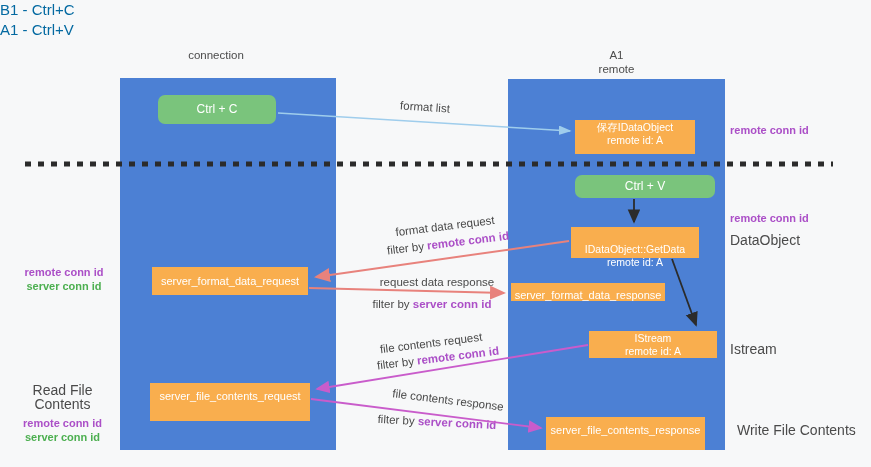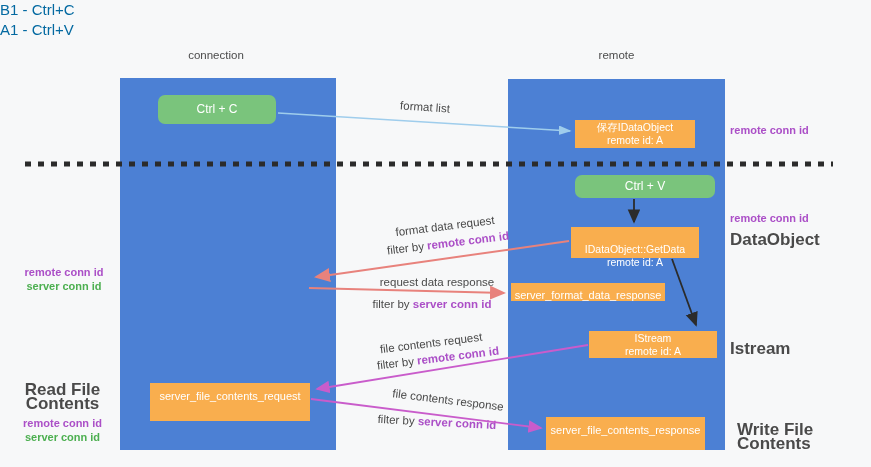--- a/index.html
+++ b/index.html
@@ -12,58 +12,60 @@
   .col-header{text-align:center;font-size:11.5px;line-height:13.5px;color:#4c4c4c;}
   .lifeline{background:#4c80d4;}
   .node{box-sizing:border-box;text-align:center;color:#fff;z-index:3;}
   .node.green{background:#7ac47c;font-size:12px;border-radius:7px;}
   .node.orange{background:#f9ae4e;font-size:11px;}
   .node .l1,.node .l2{display:block;line-height:13px;}
   .msg{font-size:11.5px;color:#4a4a4a;text-align:center;white-space:nowrap;z-index:4;}
   .hl{color:#ab4fc7;font-weight:bold;}
   .side-purple{color:#ab4fc7;font-weight:bold;font-size:11px;line-height:14px;}
   .side-green{color:#4caf50;font-weight:bold;font-size:11px;line-height:14px;}
-  .side-dark{color:#4a4a4a;font-size:17px;line-height:14px;font-weight:bold;}
+  .side-dark{color:#4a4a4a;font-size:14px;line-height:14px;}
   .left-labels{text-align:center;}
   svg.overlay{position:absolute;left:0;top:0;z-index:5;pointer-events:none;}
 </style>
 </head>
 <body>
 
 <div class="canvas">
 
   <div class="abs title">
     <div>B1 - Ctrl+C</div>
     <div>A1 - Ctrl+V</div>
   </div>
 
   <div class="abs col-header" style="left:108px;top:49px;width:216px;">
     <div>connection</div>
   </div>
   <div class="abs col-header" style="left:508px;top:49px;width:217px;">
+    <div>A1</div>
     <div>remote</div>
   </div>
 
   <div class="abs lifeline" style="left:120px;top:78px;width:216px;height:372px;z-index:1;"></div>
   <div class="abs lifeline" style="left:508px;top:79px;width:217px;height:371px;z-index:1;"></div>
 
   <div class="abs node green" style="left:158px;top:95px;width:118px;height:29px;line-height:29px;">Ctrl + C</div>
 
-  <div class="abs node orange" style="left:575px;top:120px;width:120px;height:28px;padding-top:1px;font-size:10.5px;">
+  <div class="abs node orange" style="left:575px;top:120px;width:120px;height:34px;padding-top:1px;font-size:10.5px;">
     <span class="l1">保存IDataObject</span>
     <span class="l2">remote id: A</span>
   </div>
 
   <div class="abs node green" style="left:575px;top:175px;width:140px;height:23px;line-height:23px;">Ctrl + V</div>
 
   <div class="abs node orange" style="left:571px;top:227px;width:128px;height:31px;padding-top:16px;font-size:10.5px;">
     <span class="l1">IDataObject::GetData</span>
     <span class="l2">remote id: A</span>
   </div>
 
+  <div class="abs node orange" style="left:152px;top:267px;width:156px;height:28px;line-height:28px;">server_format_data_request</div>
 
   <div class="abs node orange" style="left:511px;top:283px;width:154px;height:18px;line-height:25px;">server_format_data_response</div>
 
   <div class="abs node orange" style="left:589px;top:331px;width:128px;height:27px;padding-top:1px;font-size:10.5px;">
     <span class="l1">IStream</span>
     <span class="l2">remote id: A</span>
   </div>
 
   <div class="abs node orange" style="left:150px;top:383px;width:160px;height:38px;line-height:26px;text-align:center;">server_file_contents_request</div>
 

